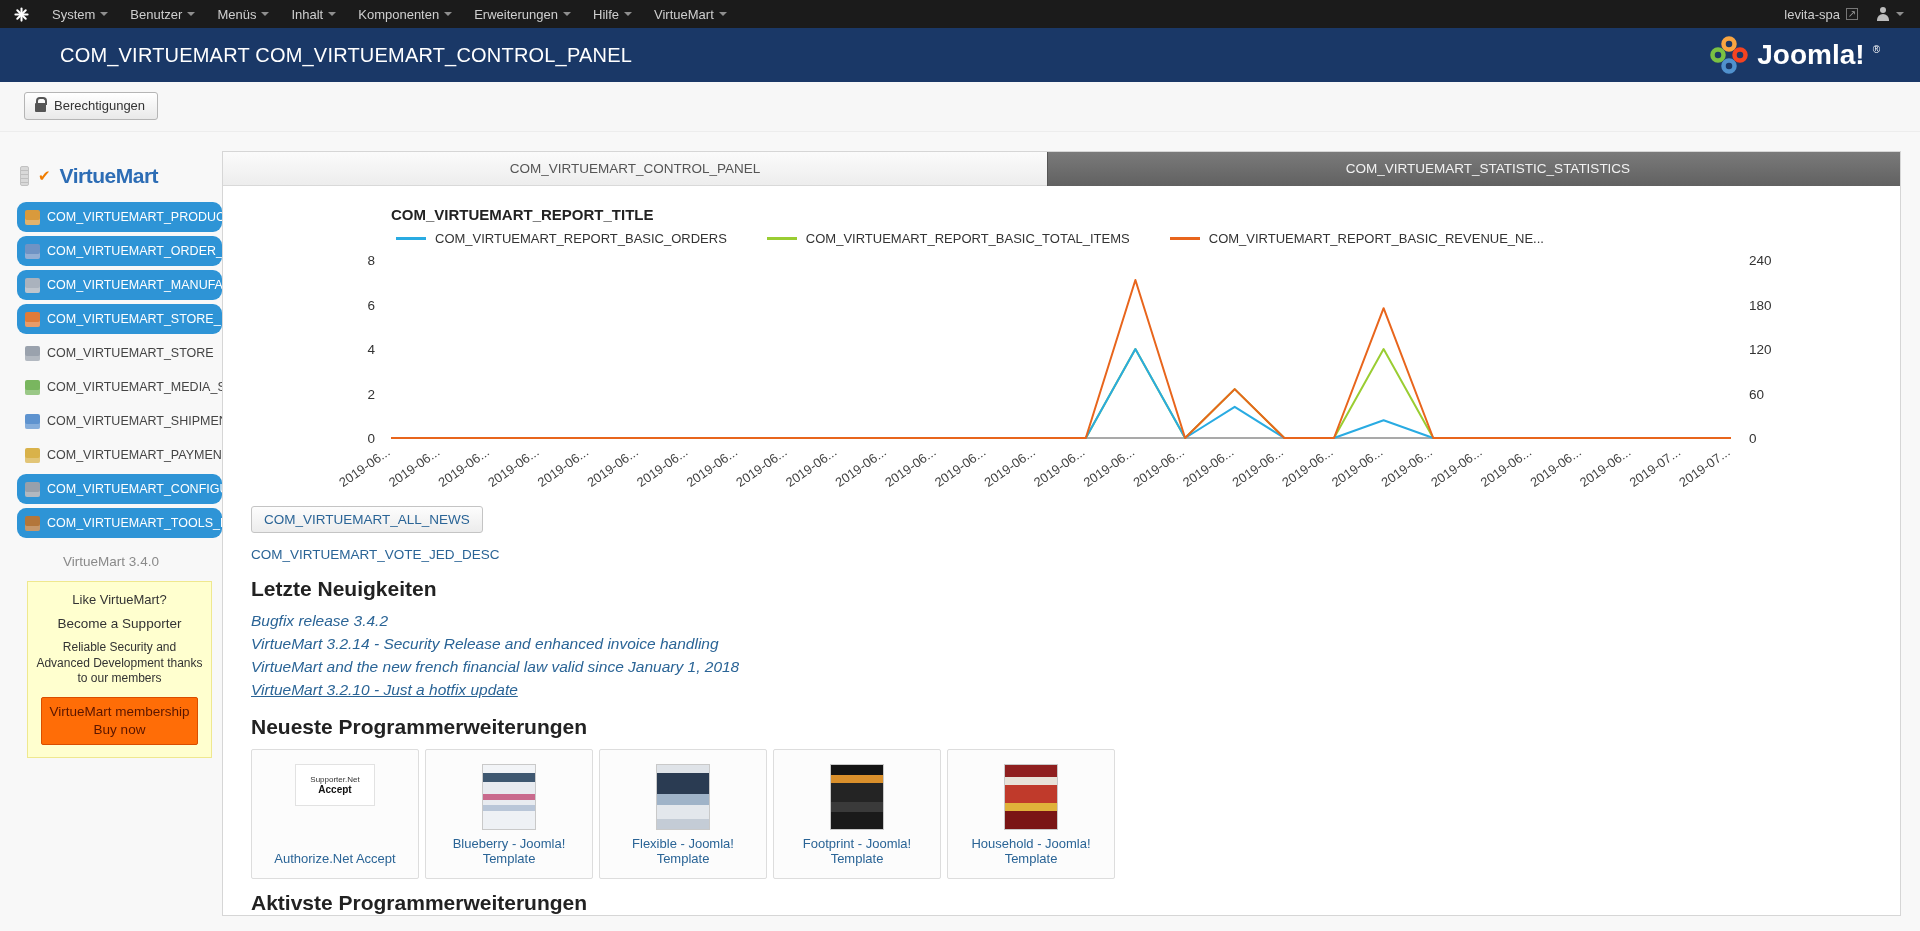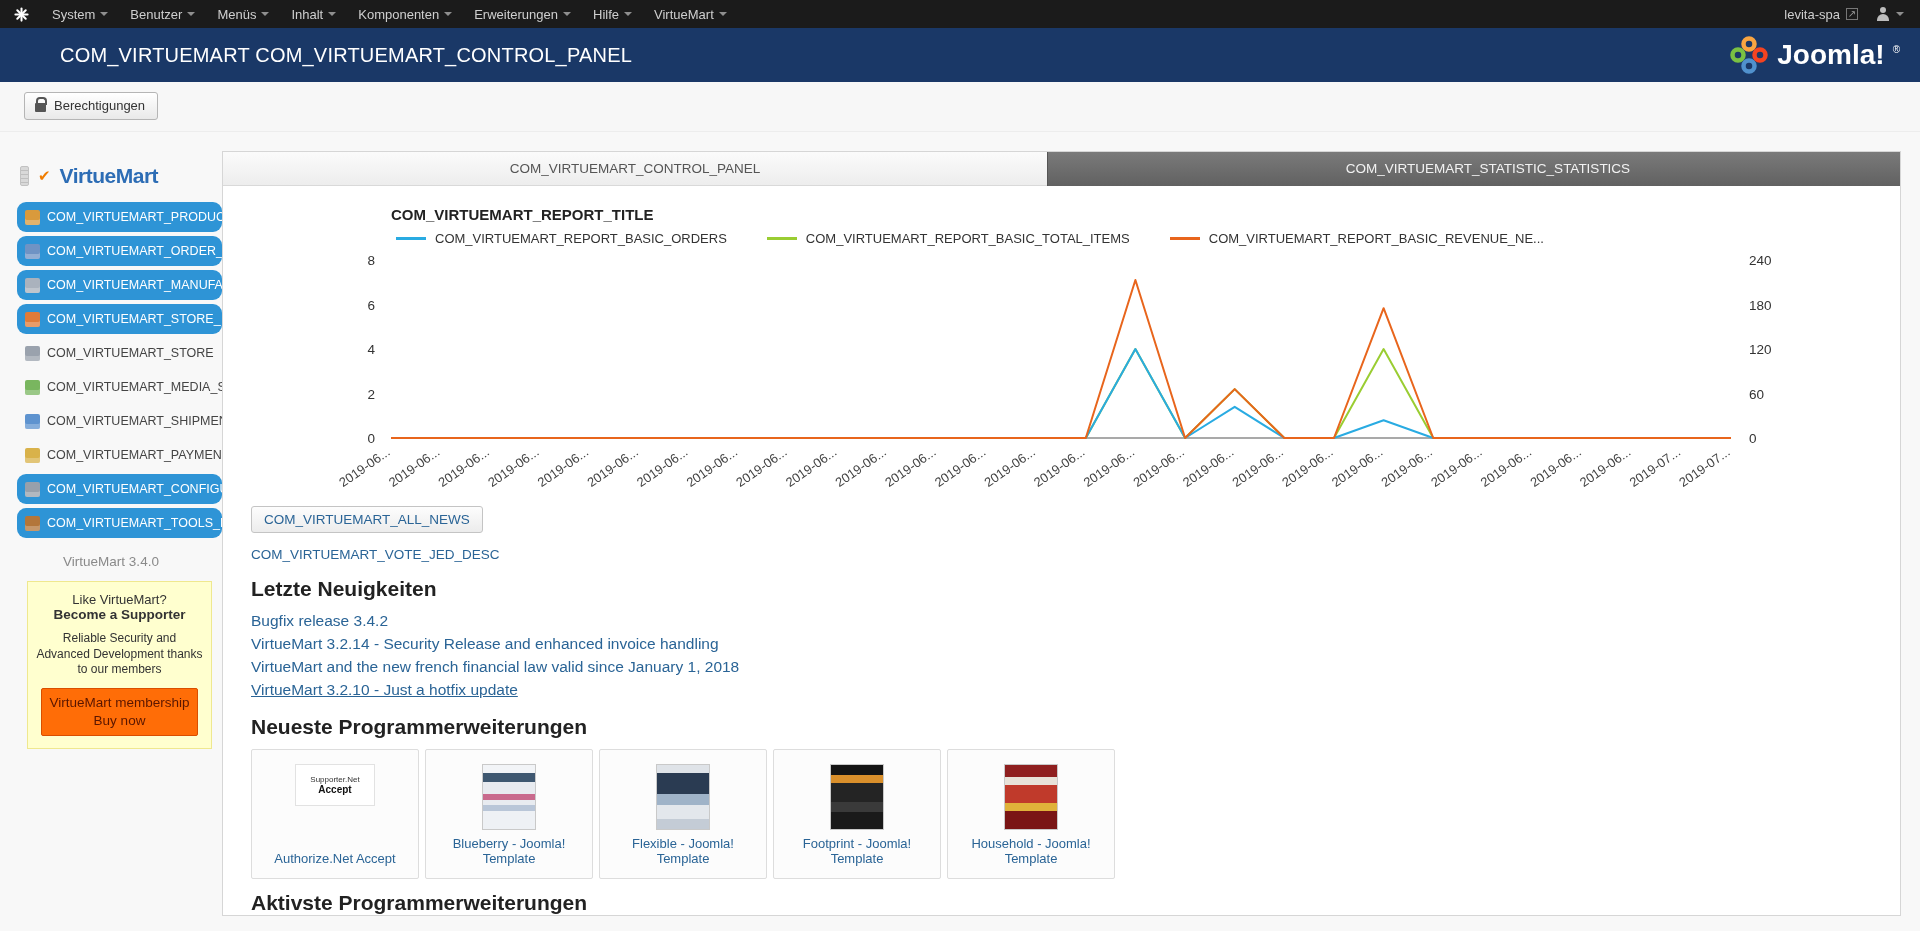--- a/index.html
+++ b/index.html
@@ -16,21 +16,21 @@
   .site-link { display:flex; align-items:center; gap:6px; cursor:pointer; }
   .ext-icon { font-size:10px; color:#9f9f9f; border:1px solid #777; width:12px; height:12px; line-height:10px; text-align:center; display:inline-block; }
   .user-menu { display:flex; align-items:center; gap:6px; cursor:pointer; }
   .person-icon { position:relative; width:14px; height:14px; display:inline-block; }
   .person-icon::before { content:""; position:absolute; left:4px; top:0; width:6px; height:6px; border-radius:50%; background:#bdbdbd; }
   .person-icon::after { content:""; position:absolute; left:1px; top:7px; width:12px; height:7px; border-radius:6px 6px 0 0; background:#bdbdbd; }
 
   
   .header { height:54px; background:#1a3867; display:flex; align-items:center; color:#fff; }
   .page-title { font-size:20px; font-weight:normal; margin-left:60px; letter-spacing:.2px; }
-  .joomla-logo { margin-left:auto; margin-right:20px; display:flex; align-items:center; gap:8px; }
+  .joomla-logo { margin-left:auto; margin-right:40px; display:flex; align-items:center; gap:8px; }
   .joomla-word { font-size:28px; font-weight:bold; }
   .joomla-logo sup { font-size:10px; margin-top:-12px; }
 
   
   .toolbar { height:50px; background:#f7f7f7; border-bottom:1px solid #ededed; display:flex; align-items:flex-start; }
   .btn-perm { display:inline-flex; align-items:center; gap:8px; margin:10px 0 0 24px; padding:5px 12px 6px 10px;
     background:linear-gradient(#ffffff,#e9e9e9); border:1px solid #b5b5b5; border-radius:3px; font-size:13px; color:#333; cursor:pointer; }
   .lock-icon { position:relative; width:11px; height:9px; background:#555; border-radius:1px; margin-top:4px; display:inline-block; }
   .lock-icon::before { content:""; position:absolute; top:-6px; left:1px; width:7px; height:6px; border:2px solid #555; border-bottom:none; border-radius:4px 4px 0 0; }
 
@@ -47,21 +47,21 @@
   .vm-menu { list-style:none; margin-top:8px; }
   .vm-item { display:flex; align-items:center; gap:7px; height:30px; margin:0 0 4px 17px; padding-left:8px; font-size:12.5px; color:#444; cursor:pointer; white-space:nowrap; overflow:hidden;border-radius:9px; }
   .vm-item.active { background:#2e94d6; color:#fff; }
   .mi { width:15px; height:15px; border-radius:2px; flex:none; box-shadow:inset 0 -5px rgba(255,255,255,.25); }
   .mi-0{background:#d99a3c}.mi-1{background:#6f93c4}.mi-2{background:#aab2bd}.mi-3{background:#e07b39}
   .mi-4{background:#9aa2ad}.mi-5{background:#79b65f}.mi-6{background:#5e93cf}.mi-7{background:#d9b24a}
   .mi-8{background:#97a0ab}.mi-9{background:#b3763a}
   .vm-version { text-align:center; color:#8a8a8a; font-size:13.5px; margin-top:16px; }
   .promo { margin:12px 10px 0 27px; background:#ffffcf; border:1px solid #efe88f; text-align:center; padding:10px 8px 12px; color:#333; }
   .promo-l1 { font-size:13px; }
-  .promo-l2 { font-size:13.5px; font-weight:bold; }
+  .promo-l2 { font-size:13.5px; font-weight:normal; margin-top:9px; }
   .promo-l3 { font-size:12px; margin-top:9px; line-height:1.3; }
   .promo-btn { margin-top:10px; width:94%; background:#ff6d07; border:1px solid #d94e00; color:#5a1600; font-size:13.5px; line-height:1.35; padding:5px 4px; border-radius:2px; cursor:pointer; font-family:inherit; }
   .promo-btn span { display:block; }
 
   
   .tabs { display:flex; height:34px; }
   .tab { flex:1; line-height:33px; text-align:center; font-size:13.5px; cursor:pointer; }
   .tab.active { background:linear-gradient(#fbfbfb,#ededed); color:#555; border-bottom:1px solid #d9d9d9; }
   .tab.dark { background:linear-gradient(#7a7a7a,#616161); color:#f2f2f2; border-left:1px solid #555;padding-left:28px; }
 
@@ -71,21 +71,21 @@
   .legend { display:flex; gap:40px; margin:8px 0 0 145px; align-items:center; }
   .legend-item { display:flex; align-items:center; gap:9px; font-size:13px; color:#333; }
   .swatch { width:30px; height:3px; display:inline-block; }
   svg text.tick { font-size:13.5px; fill:#333; font-family:"Liberation Sans",sans-serif; }
   svg text.xt { font-size:13px; fill:#444; }
 
   .btn-all-news { margin-top:4px; padding:5px 12px; background:linear-gradient(#fdfdfd,#ececec); border:1px solid #c4c4c4; border-radius:3px; font-size:13.5px; color:#2a6496; cursor:pointer; font-family:inherit; }
   .vote-link { display:inline-block; margin-top:14px; color:#2a6496; font-size:13.5px; text-decoration:none; cursor:pointer; }
   .section-h { margin-top:14px; font-size:21px; font-weight:bold; color:#222; }
   .news { list-style:none; margin-top:8px; }
-  .news li { line-height:23px; }
+  .news li { line-height:23px;font-style:italic; }
   .news a { color:#2a6496; font-size:15.5px; text-decoration:none; cursor:pointer; }
   .news a.u { text-decoration:underline; }
 
   .cards { display:flex; gap:6px; margin-top:10px; }
   .card { width:168px; height:130px; border:1px solid #ddd; background:#fcfcfc; border-radius:2px; display:flex; flex-direction:column; align-items:center; padding-top:14px; cursor:pointer; }
   .card-label { margin-top:auto; margin-bottom:12px; font-size:13px; color:#2a6496; text-align:center; padding:0 6px; }
   .thumb { width:54px; height:66px; border:1px solid #c9c9c9; }
   .thumb-authorize { width:80px; height:42px; background:#fff; border:1px solid #e2e2e2; display:flex; flex-direction:column; align-items:center; justify-content:center; }
   .thumb-authorize .t1 { font-size:8px; color:#333; }
   .thumb-authorize .t2 { font-size:10px; font-weight:bold; color:#111; }

